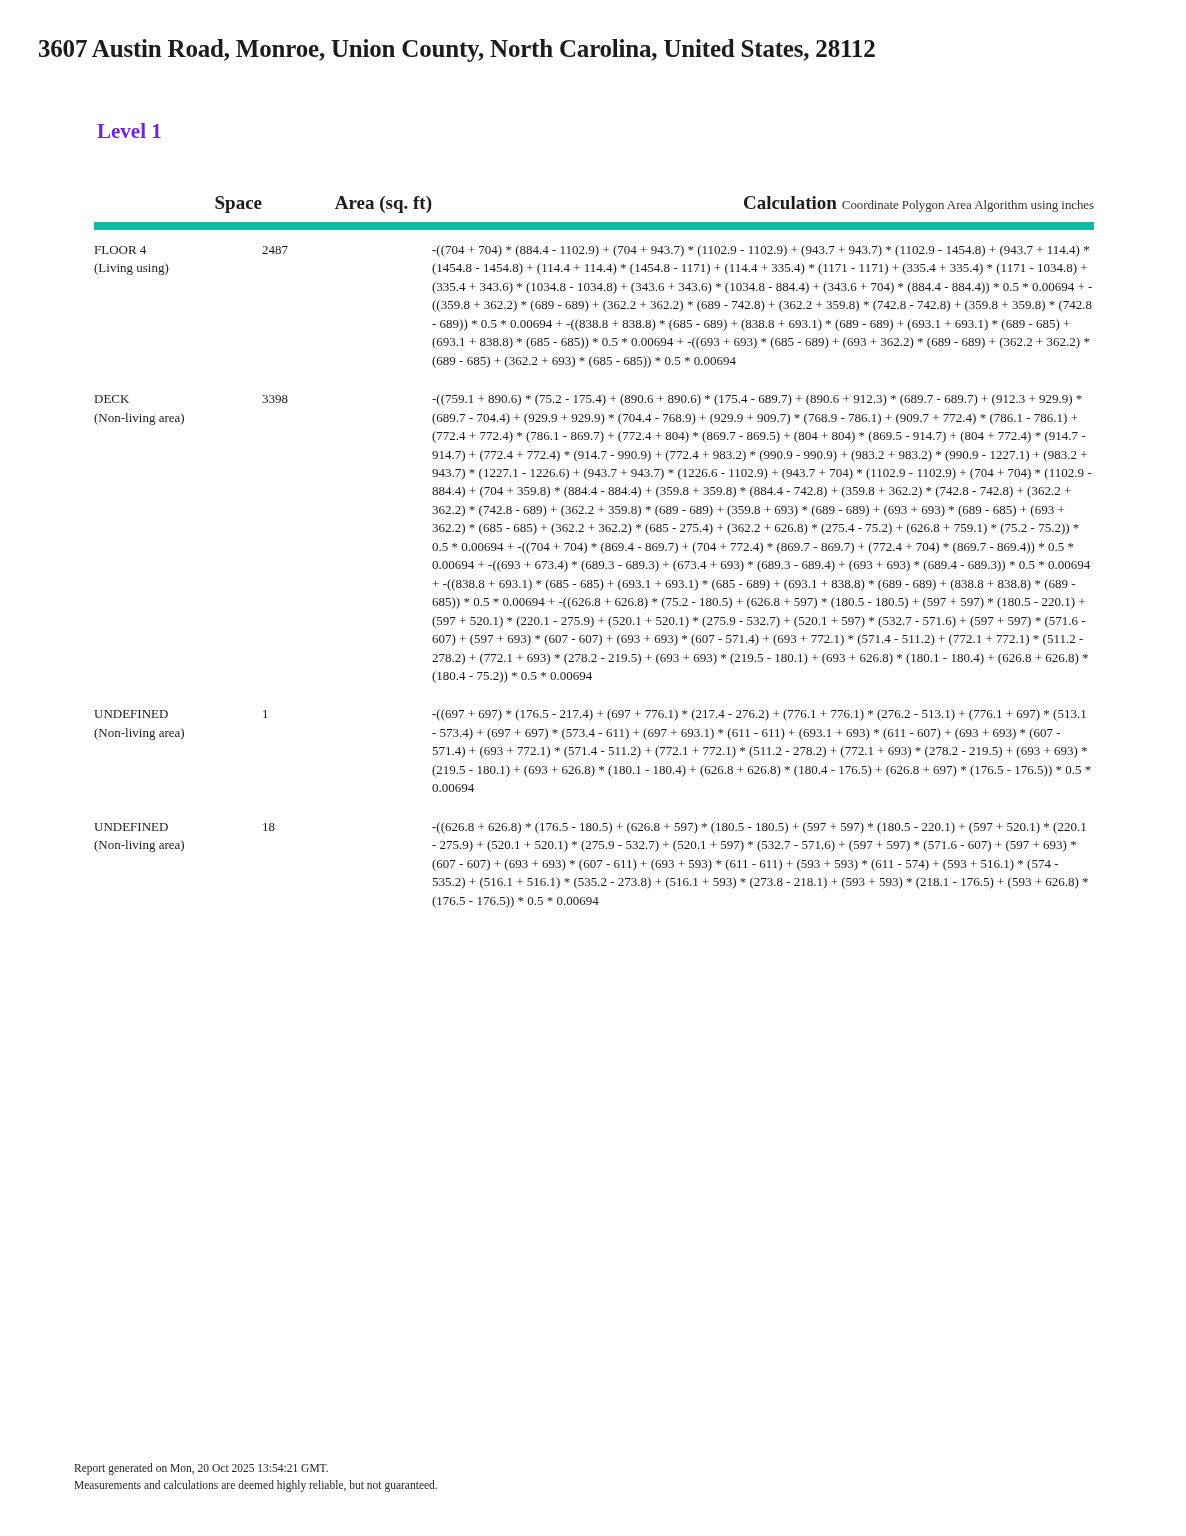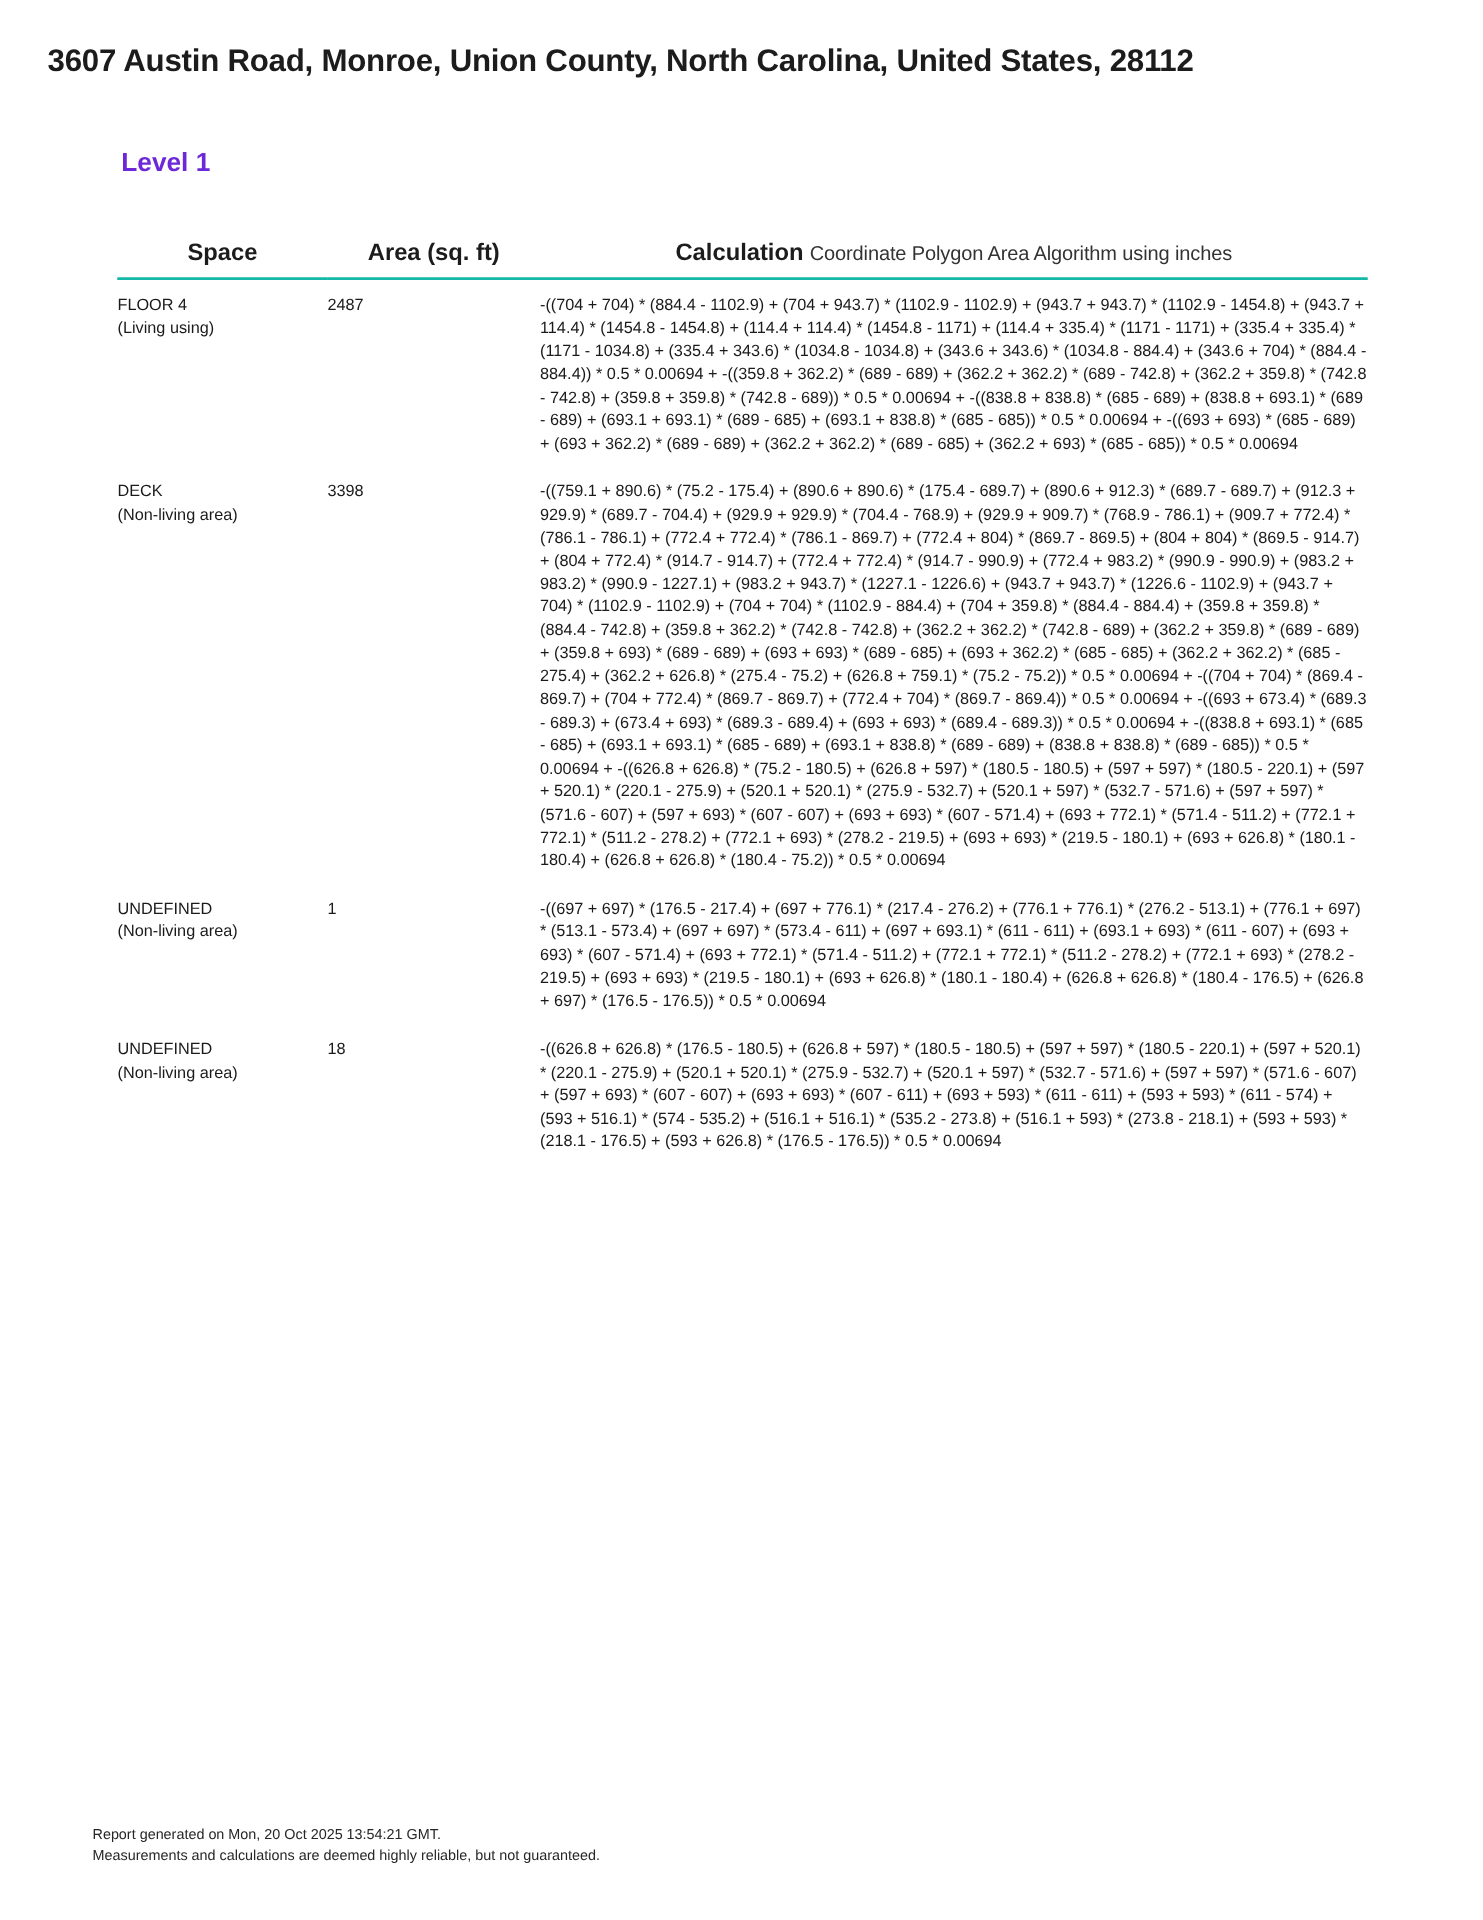--- a/index.html
+++ b/index.html
@@ -15,20 +15,21 @@
     position: relative;
     overflow: hidden;
   }
   .page {
     position: absolute;
     left: 0; top: 0;
     width: 1186px;
     height: 1536px;
     padding: 0;
     box-sizing: border-box;
+    font-family: Liberation Serif, serif;
   }
   .header-block {
     position: absolute;
     left: 38px;
     top: 34px;
     width: 1110px;
   }
   .doc-title {
     font-size: 25px;
     font-weight: bold;
@@ -53,37 +54,37 @@
   }
   table.report {
     position: absolute;
     left: 94px;
     top: 192px;
     width: 1000px;
     border-collapse: collapse;
     table-layout: fixed;
   }
   table.report th {
-    text-align: center;
+    text-align: right;
     vertical-align: bottom;
     font-size: 19px;
     font-weight: bold;
     color: #1c1c1c;
     padding: 0 0 8px 0;
-    border-bottom: 2px solid #14b8a6;
+    border-bottom: 8px solid #14b8a6;
   }
   th.col-space { width: 168px; }
   th.col-area  { width: 170px; }
   th.col-calc  { width: 662px; }
   .calc-head-wrap {
     display: block;
     white-space: nowrap;
   }
   .calc-sub {
-    font-size: 16px;
+    font-size: 13px;
     font-weight: normal;
     color: #333;
     padding-left: 5px;
     letter-spacing: -0.1px;
   }
   table.report td {
     vertical-align: top;
     padding: 11px 0 9px 0;
     font-size: 13px;
     line-height: 1.42;

